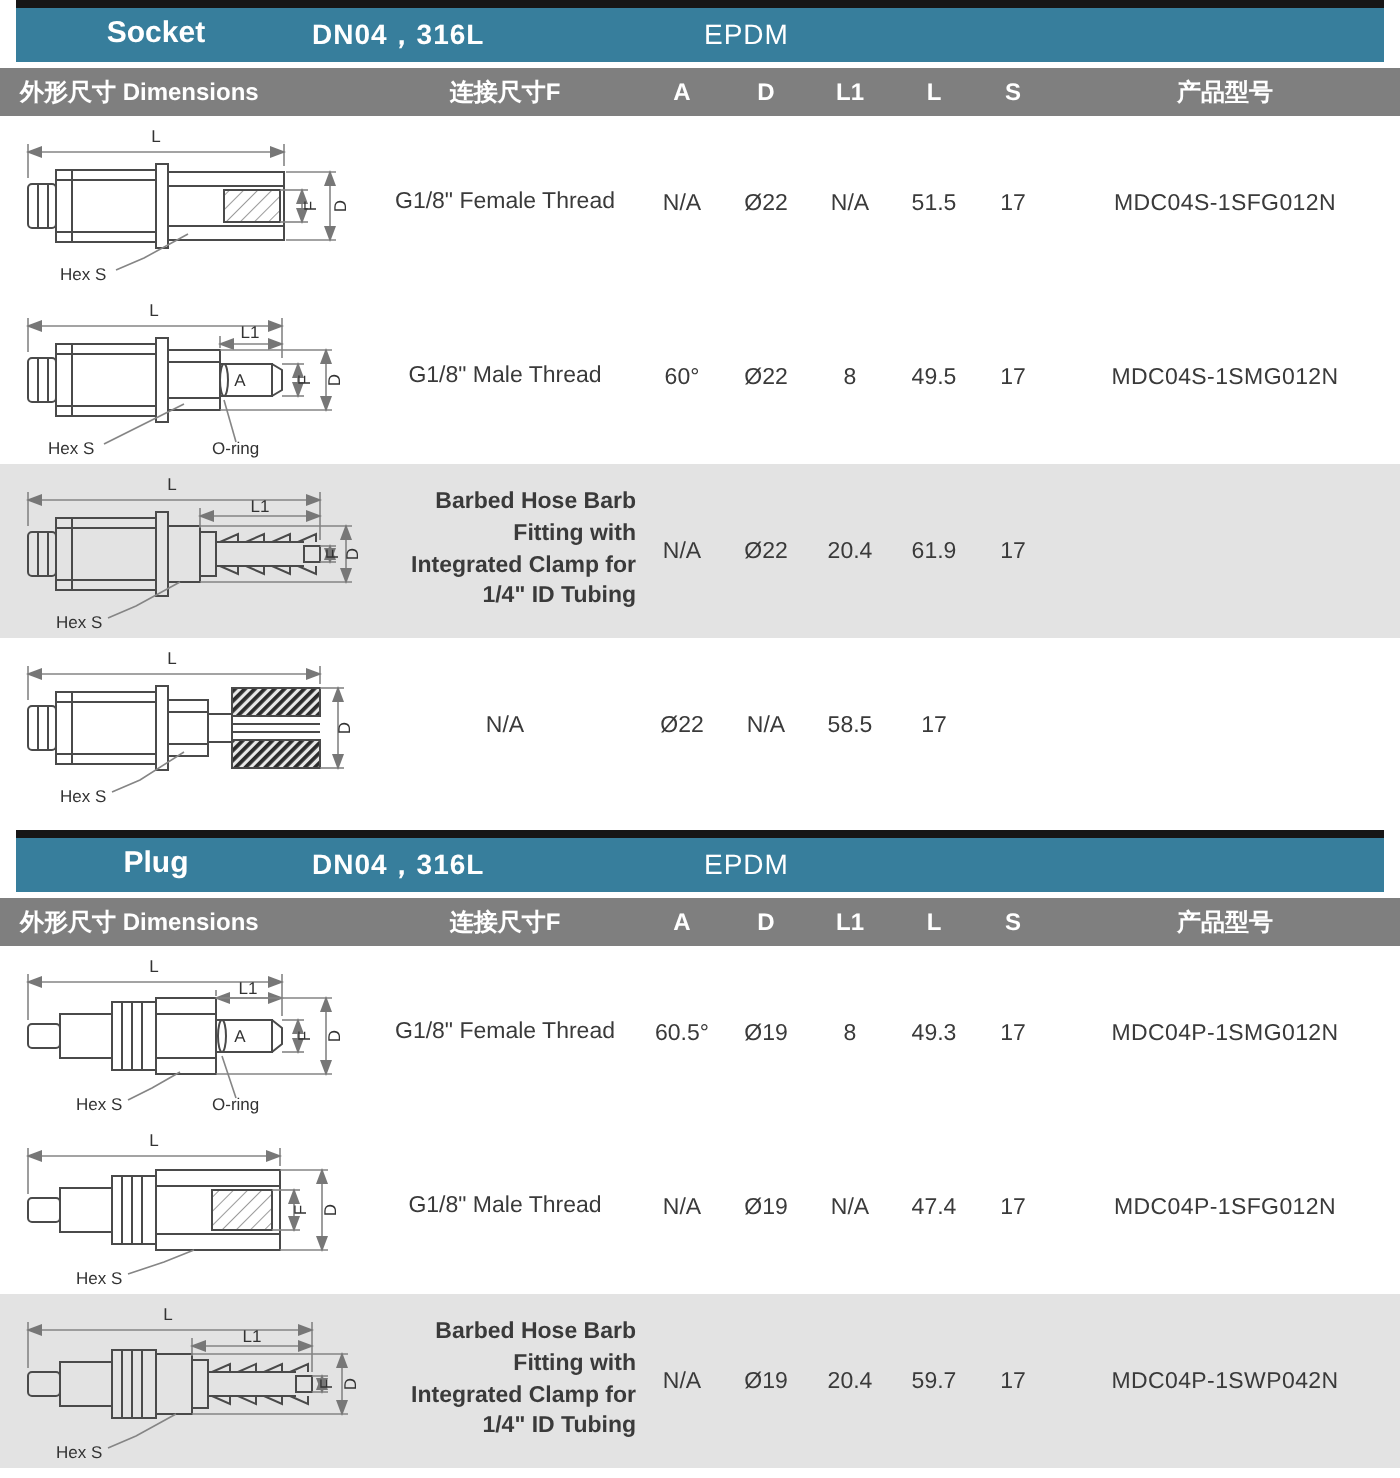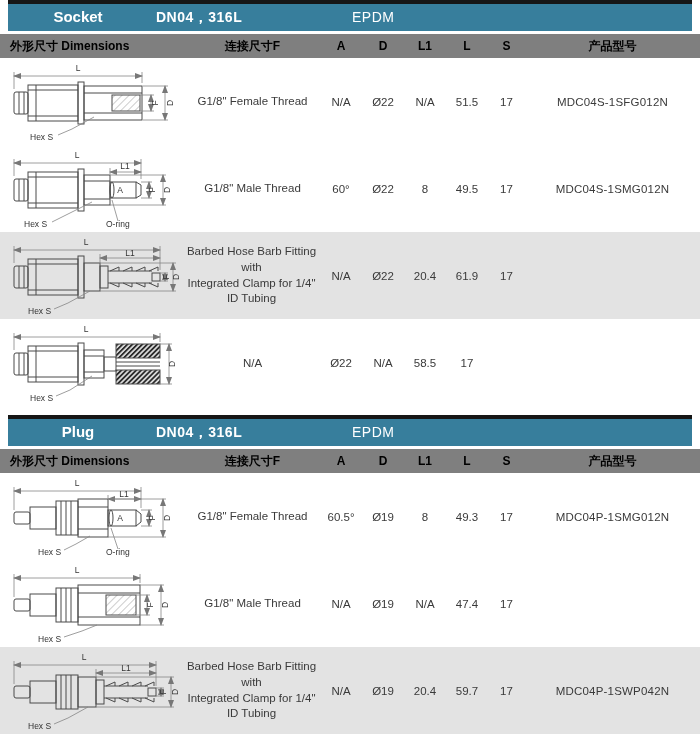--- a/index.html
+++ b/index.html
@@ -10,35 +10,35 @@
   }
   .table-block{width:700px;}
   .title-band{
     margin:0 8px;height:27px;background:#377e9c;border-top:4px solid #161616;
     position:relative;color:#fff;
   }
   .title-band .t-name{position:absolute;left:30px;top:4px;width:80px;text-align:center;font-size:15px;font-weight:bold;}
   .title-band .t-spec{position:absolute;left:148px;top:5px;font-size:14px;font-weight:bold;letter-spacing:.5px;}
   .title-band .t-seal{position:absolute;left:344px;top:5px;font-size:14px;font-weight:normal;letter-spacing:.5px;}
   .col-header{
-    margin-top:3px;height:24px;background:#7f7f7f;color:#000000;
+    margin-top:3px;height:24px;background:#7f7f7f;color:#ffffff;
     display:grid;grid-template-columns:185px 135px 42px 42px 42px 42px 37px 1fr;
     align-items:center;font-size:12px;font-weight:bold;
   }
   .col-header .ch{text-align:center;white-space:nowrap;}
   .col-header .ch.first{text-align:left;padding-left:10px;}
   .grid-row{
     display:grid;grid-template-columns:185px 135px 42px 42px 42px 42px 37px 1fr;
     align-items:center;height:87px;font-size:11.5px;background:#fff;
   }
   .grid-row.alt{background:#e3e3e3;}
   .cell{text-align:center;}
   .cell.model{letter-spacing:.2px;}
   .cell.desc{line-height:1.35;}
-  .cell.desc.long{text-align:center;padding-right:2px;}
+  .cell.desc.long{text-align:right;padding-right:2px;font-weight:bold;}
   .drawcell{height:86px;}
   .drw{display:block;margin-left:2px;}
   .drw .ln{stroke:#4a4a4a;stroke-width:1;fill:none;}
   .drw .dim{stroke:#858585;stroke-width:.8;fill:none;}
   .drw text{font-family:"Liberation Sans","DejaVu Sans",sans-serif;font-size:8.5px;fill:#333;}
   .spacer{height:9px;}
 </style>
 </head>
 <body>
 
@@ -348,20 +348,21 @@
           <text x="166" y="44" text-anchor="middle" transform="rotate(-90 166 44)">D</text>
           <text x="36" y="81">Hex S</text>
         </svg>
       </div>
       <div class="cell desc">G1/8" Male Thread</div>
       <div class="cell">N/A</div>
       <div class="cell">Ø19</div>
       <div class="cell">N/A</div>
       <div class="cell">47.4</div>
       <div class="cell">17</div>
+      <div class="cell model">MDC04P-1SFG012N</div>
     </div>
 
     <div class="grid-row alt">
       <div class="cell drawcell">
         <svg class="drw" width="180" height="86" viewBox="0 0 180 86">
           <use href="#plugbody" class="ln"></use>
           <g class="ln">
             <rect x="76" y="29" width="18" height="30"></rect>
             <rect x="94" y="32" width="8" height="24"></rect>
             <path d="M102,38 h44 M102,50 h44"></path>

